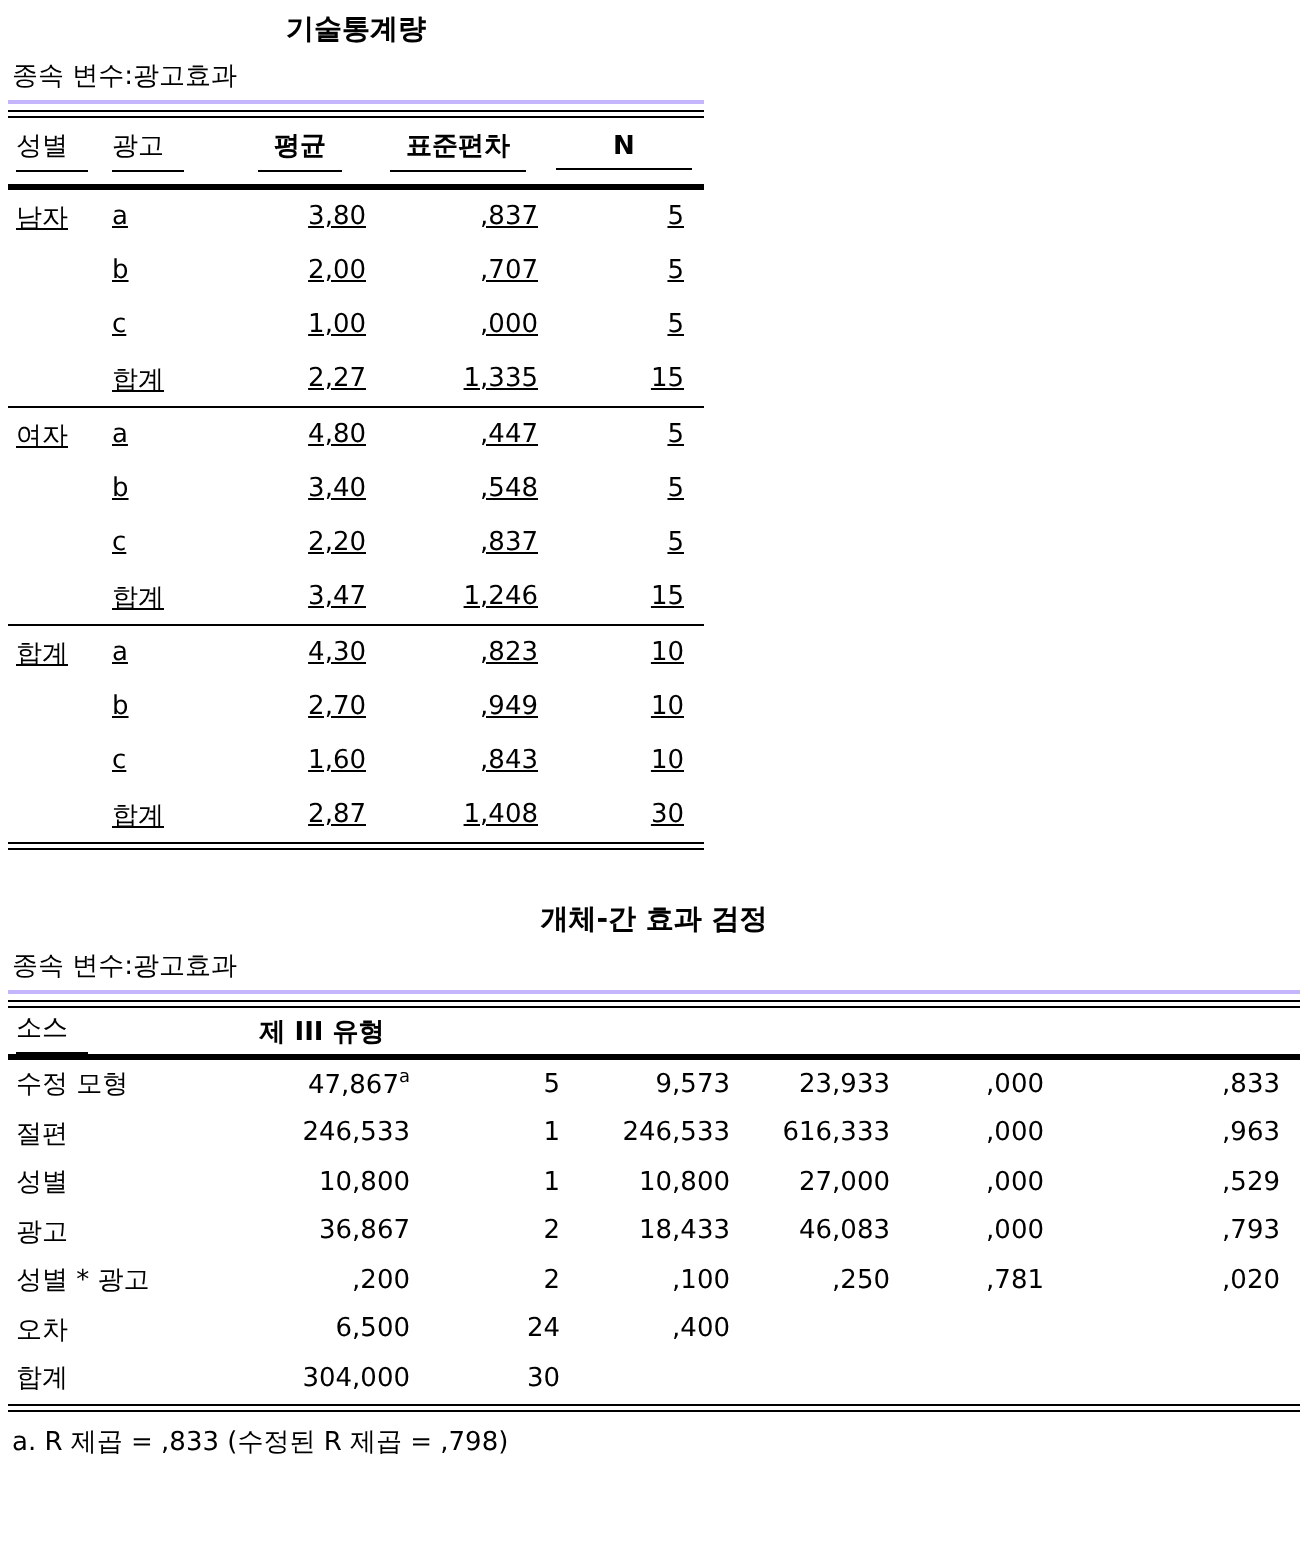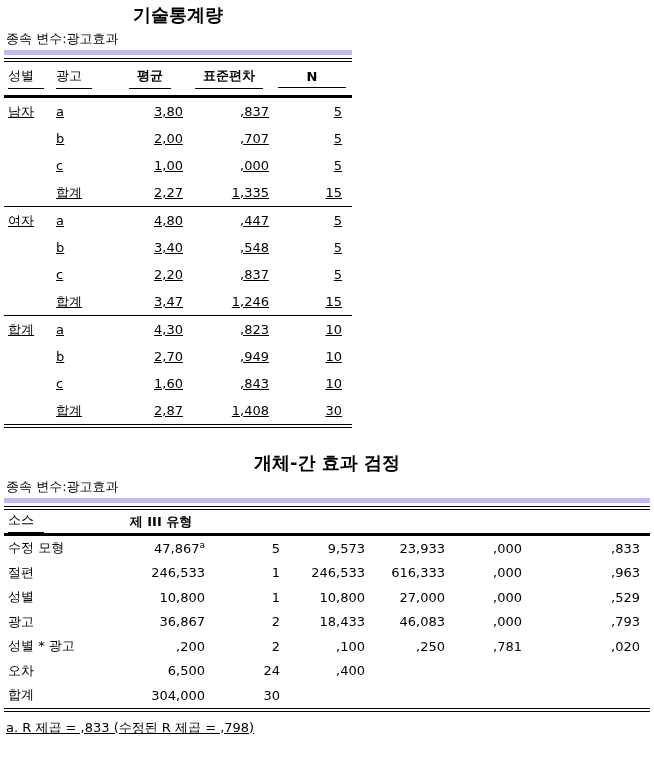--- a/index.html
+++ b/index.html
@@ -4,26 +4,26 @@
 <style>
   html,body { margin:0; padding:0; background:#fff; }
   body {
     width:654px; height:776px;
     font-family:"DejaVu Sans", sans-serif;
     font-size:13px; color:#000;
     overflow:hidden;
   }
   .page { padding:0 4px; }
 
-  .tbl-title { font-weight:bold; font-size:18px; text-align:center; height:18px; line-height:18px; }
+  .tbl-title { font-weight:bold; font-size:14px; text-align:center; height:18px; line-height:18px; }
   .t1-title { width:348px; margin-top:6px; }
   .t2-title { width:646px; margin-top:26px; }
 
   .subtitle {
-    border-bottom:5px solid #c4b5fd;
+    border-bottom:2px solid #c4b5fd;
     padding:1px 0 3px 2px; margin-top:6px;
     line-height:16px;
   }
   .t1-block { width:348px; }
   .t2-block { width:646px; }
 
   .rule-double { height:2px; border-top:1px solid #000; border-bottom:1px solid #000; margin-top:3px; }
   .rule-thick  { height:0; border-top:3px solid #000; }
   .rule-thin   { height:0; border-top:1px solid #000; }
 
@@ -43,21 +43,21 @@
   .ctr { text-align:center;font-weight:bold; }
   .rpad { padding-right:10px; }
 
   
   .hu { display:inline-block; border-bottom:1px solid #000; padding:0 8px 3px 8px; }
   .hu-left { padding:0 10px 3px 0; }
   .hu-wide { min-width:52px; text-align:center; }
 
   sup { font-size:9px; }
 
-  .footnote { margin-top:8px; padding-left:2px; line-height:16px;text-decoration:underline; }
+  .footnote { margin-top:8px; padding-left:2px; line-height:16px; }
 </style>
 </head>
 <body>
 
 <div class="page">
 
   <div class="tbl-title t1-title">기술통계량</div>
 
   <div class="t1-block">
     <div class="subtitle">종속 변수:광고효과</div>

